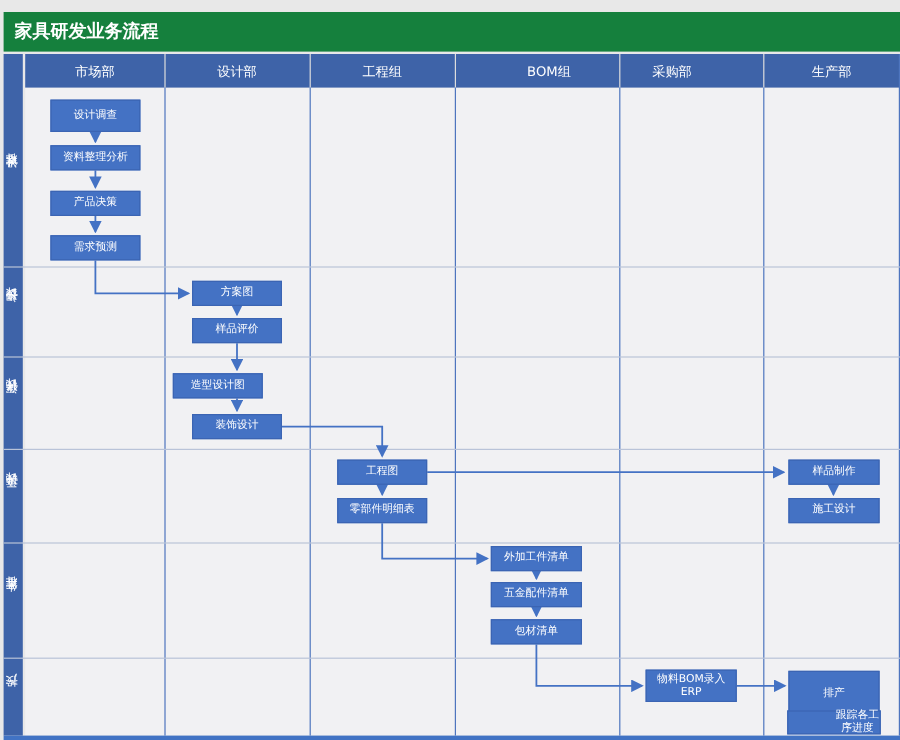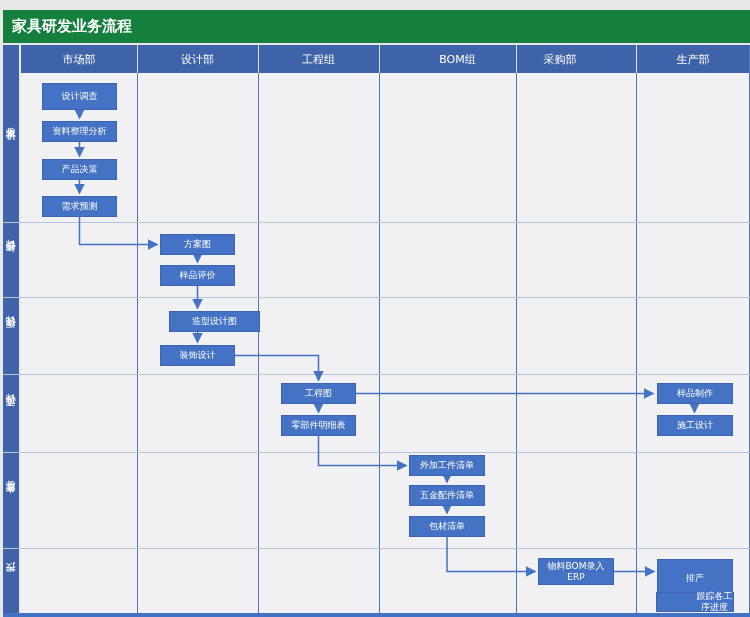--- a/index.html
+++ b/index.html
@@ -110,21 +110,21 @@
   </g>
 </svg>
 
 <div class="abs node" style="left:42px;top:83px;width:75px;height:27px;">设计调查</div>
 <div class="abs node" style="left:42px;top:121px;width:75px;height:21px;">资料整理分析</div>
 <div class="abs node" style="left:42px;top:159px;width:75px;height:21px;">产品决策</div>
 <div class="abs node" style="left:42px;top:196px;width:75px;height:21px;">需求预测</div>
 
 <div class="abs node" style="left:160px;top:234px;width:75px;height:21px;">方案图</div>
 <div class="abs node" style="left:160px;top:265px;width:75px;height:21px;">样品评价</div>
-<div class="abs node" style="left:169px;top:311px;width:91px;height:21px;">造型设计图</div>
+<div class="abs node" style="left:144px;top:311px;width:75px;height:21px;">造型设计图</div>
 <div class="abs node" style="left:160px;top:345px;width:75px;height:21px;">装饰设计</div>
 
 <div class="abs node" style="left:281px;top:383px;width:75px;height:21px;">工程图</div>
 <div class="abs node" style="left:281px;top:415px;width:75px;height:21px;">零部件明细表</div>
 
 <div class="abs node" style="left:409px;top:455px;width:76px;height:21px;">外加工件清单</div>
 <div class="abs node" style="left:409px;top:485px;width:76px;height:21px;">五金配件清单</div>
 <div class="abs node" style="left:409px;top:516px;width:76px;height:21px;">包材清单</div>
 
 <div class="abs node" style="left:538px;top:558px;width:76px;height:27px;">

